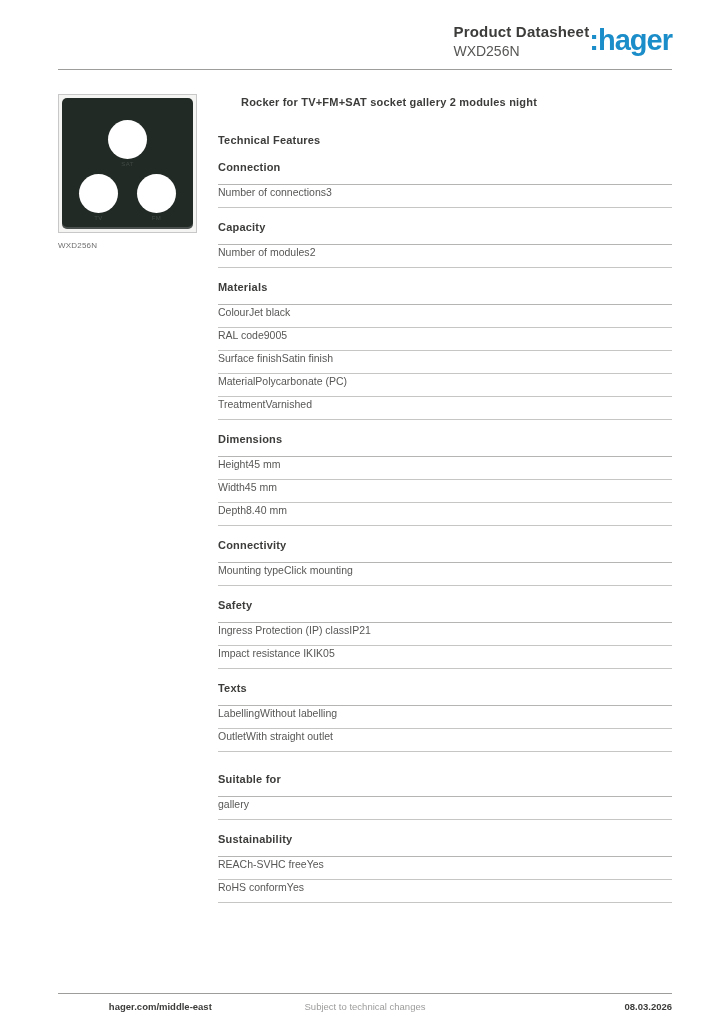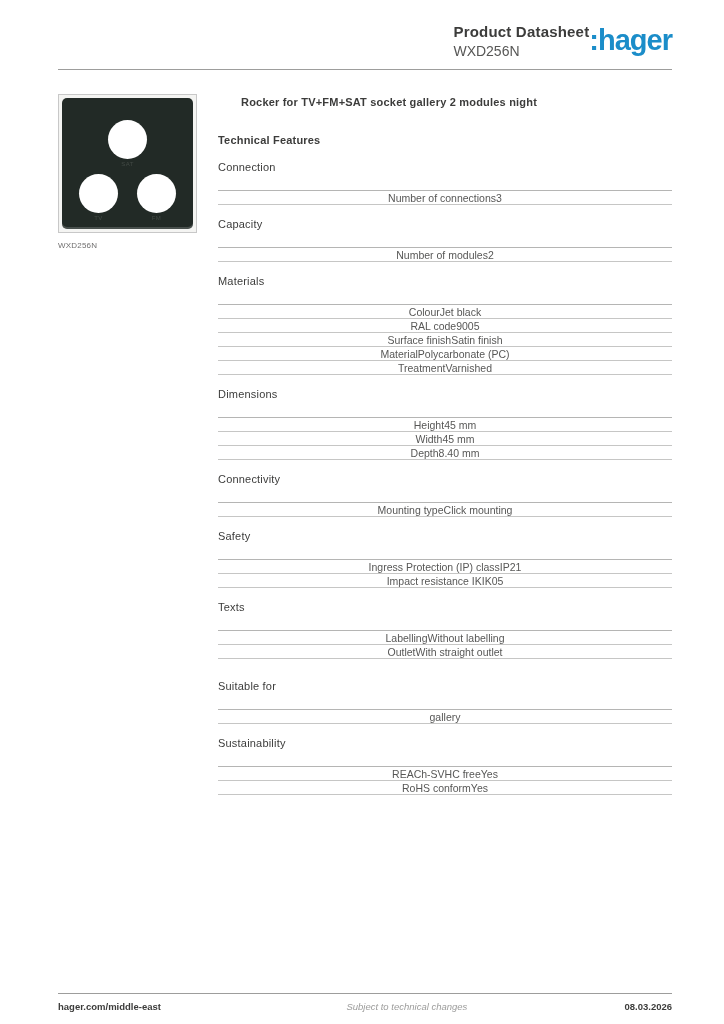--- a/index.html
+++ b/index.html
@@ -51,40 +51,40 @@
   .label-right { left: 75px; top: 117px; }
   .image-caption { font-size: 8px; color: #706f6f; margin-top: 8px; letter-spacing: 0.2px; }
 
   
   .spec-col { position: absolute; left: 218px; right: 52px; top: 96px; }
   .product-title { font-size: 11px; font-weight: bold; color: #3c3c3b; line-height: 13px; margin-bottom: 25px; letter-spacing: 0.2px; padding-left: 23px; }
   .tech-heading { font-size: 11px; font-weight: bold; color: #3c3c3b; line-height: 13px; margin-bottom: 14px; letter-spacing: 0.2px; }
   .spec-section { margin-bottom: 13px; }
   .spec-section.gap-top { margin-top: 21px; }
   .spec-section-title {
-    font-size: 11px; font-weight: normal; color: #3c3c3b; line-height: 12px;
-    padding-bottom: 17px; border-bottom: 1px solid #b5b5b4; letter-spacing: 0.2px;
+    font-size: 11px; font-weight: bold; color: #3c3c3b; line-height: 12px;
+    padding-bottom: 11px; border-bottom: 1px solid #b5b5b4; letter-spacing: 0.2px;
   }
   .spec-row {
-    display: flex; justify-content: center;
+    display: flex; justify-content: flex-start;
     font-size: 10.5px; line-height: 11px; color: #575756;
-    padding: 2px 0 0; border-bottom: 1px solid #c6c6c5;
+    padding: 2px 0 9px; border-bottom: 1px solid #c6c6c5;
   }
   .spec-label { text-align: left; }
   .spec-value { text-align: right; white-space: nowrap; }
 
   
   .footer {
     position: absolute; left: 58px; right: 52px; top: 993px;
     border-top: 1px solid #9d9d9c; padding-top: 7px;
     display: flex; justify-content: space-between; align-items: baseline;
     font-size: 9.5px;
   }
-  .footer-left  { flex: 1; text-align: left;  font-weight: bold; color: #3c3c3b; }
-  .footer-center{ flex: 1; text-align: right; color: #9d9d9c; font-style: italic; }
+  .footer-left  { flex: 1; text-align: center;  font-weight: bold; color: #3c3c3b; }
+  .footer-center{ flex: 1; text-align: center; color: #9d9d9c; }
   .footer-right { flex: 1; text-align: right; font-weight: bold; color: #3c3c3b; }
 </style>
 </head>
 <body>
 
 <div class="page">
 
   <div class="header">
     <div>
       <div class="doc-title">Product Datasheet</div>

